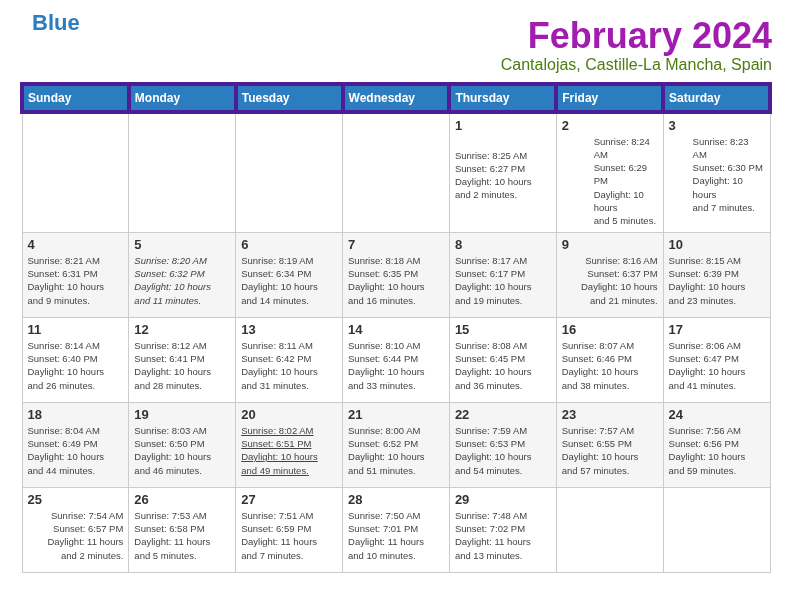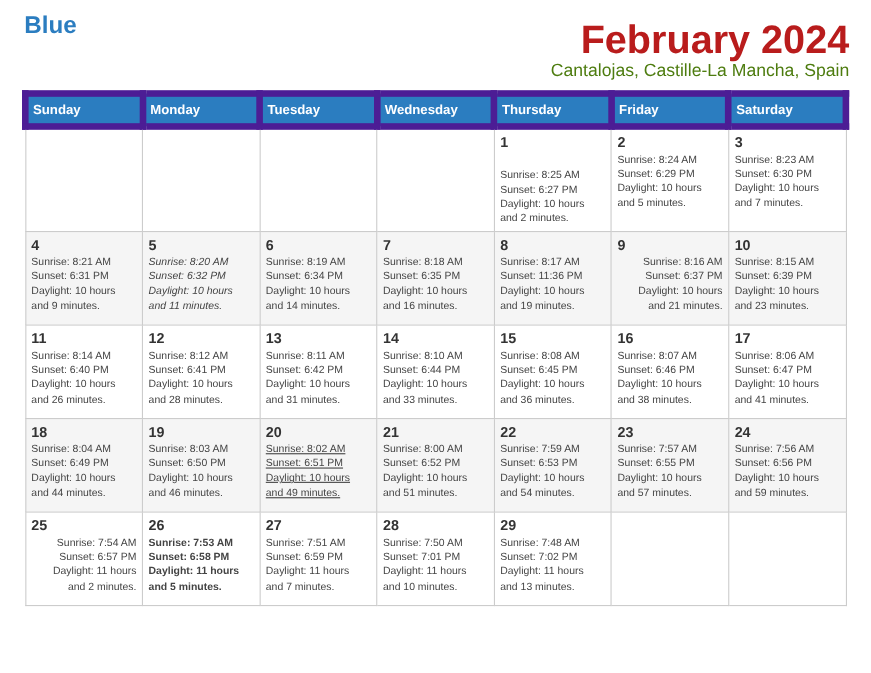--- a/index.html
+++ b/index.html
@@ -21,41 +21,41 @@
       flex-direction: column;
       align-items: flex-start;
       line-height: 1;
     }
     .title-block {
       text-align: right;
     }
     .title-block h1 {
       font-size: 36px;
       font-weight: bold;
-      color: #b91c1c;
+      color: #a21caf;
       line-height: 1.1;
     }
     .title-block h2 {
       font-size: 16px;
       font-weight: normal;
       color: #4d7c0f;
     }
     table {
       width: 100%;
       border-collapse: collapse;
       table-layout: fixed;
     }
     thead tr th {
       background: #2b7dc0;
       color: #fff;
       font-size: 12px;
       font-weight: bold;
       padding: 5px 4px;
       text-align: left;
-      border: 6px solid #4c1d95;
+      border: 4px solid #4c1d95;
       margin-top: 28px;
     }
     tbody tr td {
       border: 1px solid #ccc;
       vertical-align: top;
       padding: 4px 5px;
       font-size: 10px;
       color: #333;
       height: 85px;
     }
@@ -76,21 +76,21 @@
       font-size: 9.5px;
       color: #444;
       line-height: 1.4;
     }
   </style>
 </head>
 <body>
 
 <div class="header">
   <div class="logo">
-    <span style="font-size:22px;font-weight:bold;color:#2b7dc0;margin-top:-4px;margin-left:2px;">Blue</span>
+    <span style="font-size:22px;font-weight:bold;color:#2b7dc0;margin-top:-4px;margin-left:12px;">Blue</span>
   </div>
   <div class="title-block">
     <h1>February 2024</h1>
     <h2>Cantalojas, Castille-La Mancha, Spain</h2>
   </div>
 </div>
 
 <table>
   <thead>
     <tr>
@@ -111,28 +111,28 @@
         <td></td>
         <td>
           <span class="day-num">1</span>
           <div class="day-info" style="white-space: pre-line; margin-top: 16px;">Sunrise: 8:25 AM
 Sunset: 6:27 PM
 Daylight: 10 hours
 and 2 minutes.</div>
         </td>
         <td>
           <span class="day-num">2</span>
-          <div class="day-info" style="white-space: pre-line;">Sunrise: 8:24 AM
+          <div class="day-info" style="white-space: pre-line; margin-left: 32px;">Sunrise: 8:24 AM
 Sunset: 6:29 PM
 Daylight: 10 hours
 and 5 minutes.</div>
         </td>
         <td>
           <span class="day-num">3</span>
-          <div class="day-info" style="white-space: pre-line;">Sunrise: 8:23 AM
+          <div class="day-info" style="white-space: pre-line; margin-left: 24px;">Sunrise: 8:23 AM
 Sunset: 6:30 PM
 Daylight: 10 hours
 and 7 minutes.</div>
         </td>
       </tr>
       <tr>
         <td>
           <span class="day-num">4</span>
           <div class="day-info" style="white-space: pre-line;">Sunrise: 8:21 AM
 Sunset: 6:31 PM
@@ -156,21 +156,21 @@
         <td>
           <span class="day-num">7</span>
           <div class="day-info" style="white-space: pre-line;">Sunrise: 8:18 AM
 Sunset: 6:35 PM
 Daylight: 10 hours
 and 16 minutes.</div>
         </td>
         <td>
           <span class="day-num">8</span>
           <div class="day-info" style="white-space: pre-line;">Sunrise: 8:17 AM
-Sunset: 11:36 PM
+Sunset: 6:17 PM
 Daylight: 10 hours
 and 19 minutes.</div>
         </td>
         <td>
           <span class="day-num">9</span>
           <div class="day-info" style="white-space: pre-line; text-align: right;">Sunrise: 8:16 AM
 Sunset: 6:37 PM
 Daylight: 10 hours
 and 21 minutes.</div>
         </td>
@@ -287,21 +287,21 @@
       <tr>
         <td>
           <span class="day-num">25</span>
           <div class="day-info" style="white-space: pre-line; text-align: right;">Sunrise: 7:54 AM
 Sunset: 6:57 PM
 Daylight: 11 hours
 and 2 minutes.</div>
         </td>
         <td>
           <span class="day-num">26</span>
-          <div class="day-info" style="white-space: pre-line; font-weight: bold;">Sunrise: 7:53 AM
+          <div class="day-info" style="white-space: pre-line;">Sunrise: 7:53 AM
 Sunset: 6:58 PM
 Daylight: 11 hours
 and 5 minutes.</div>
         </td>
         <td>
           <span class="day-num">27</span>
           <div class="day-info" style="white-space: pre-line;">Sunrise: 7:51 AM
 Sunset: 6:59 PM
 Daylight: 11 hours
 and 7 minutes.</div>

